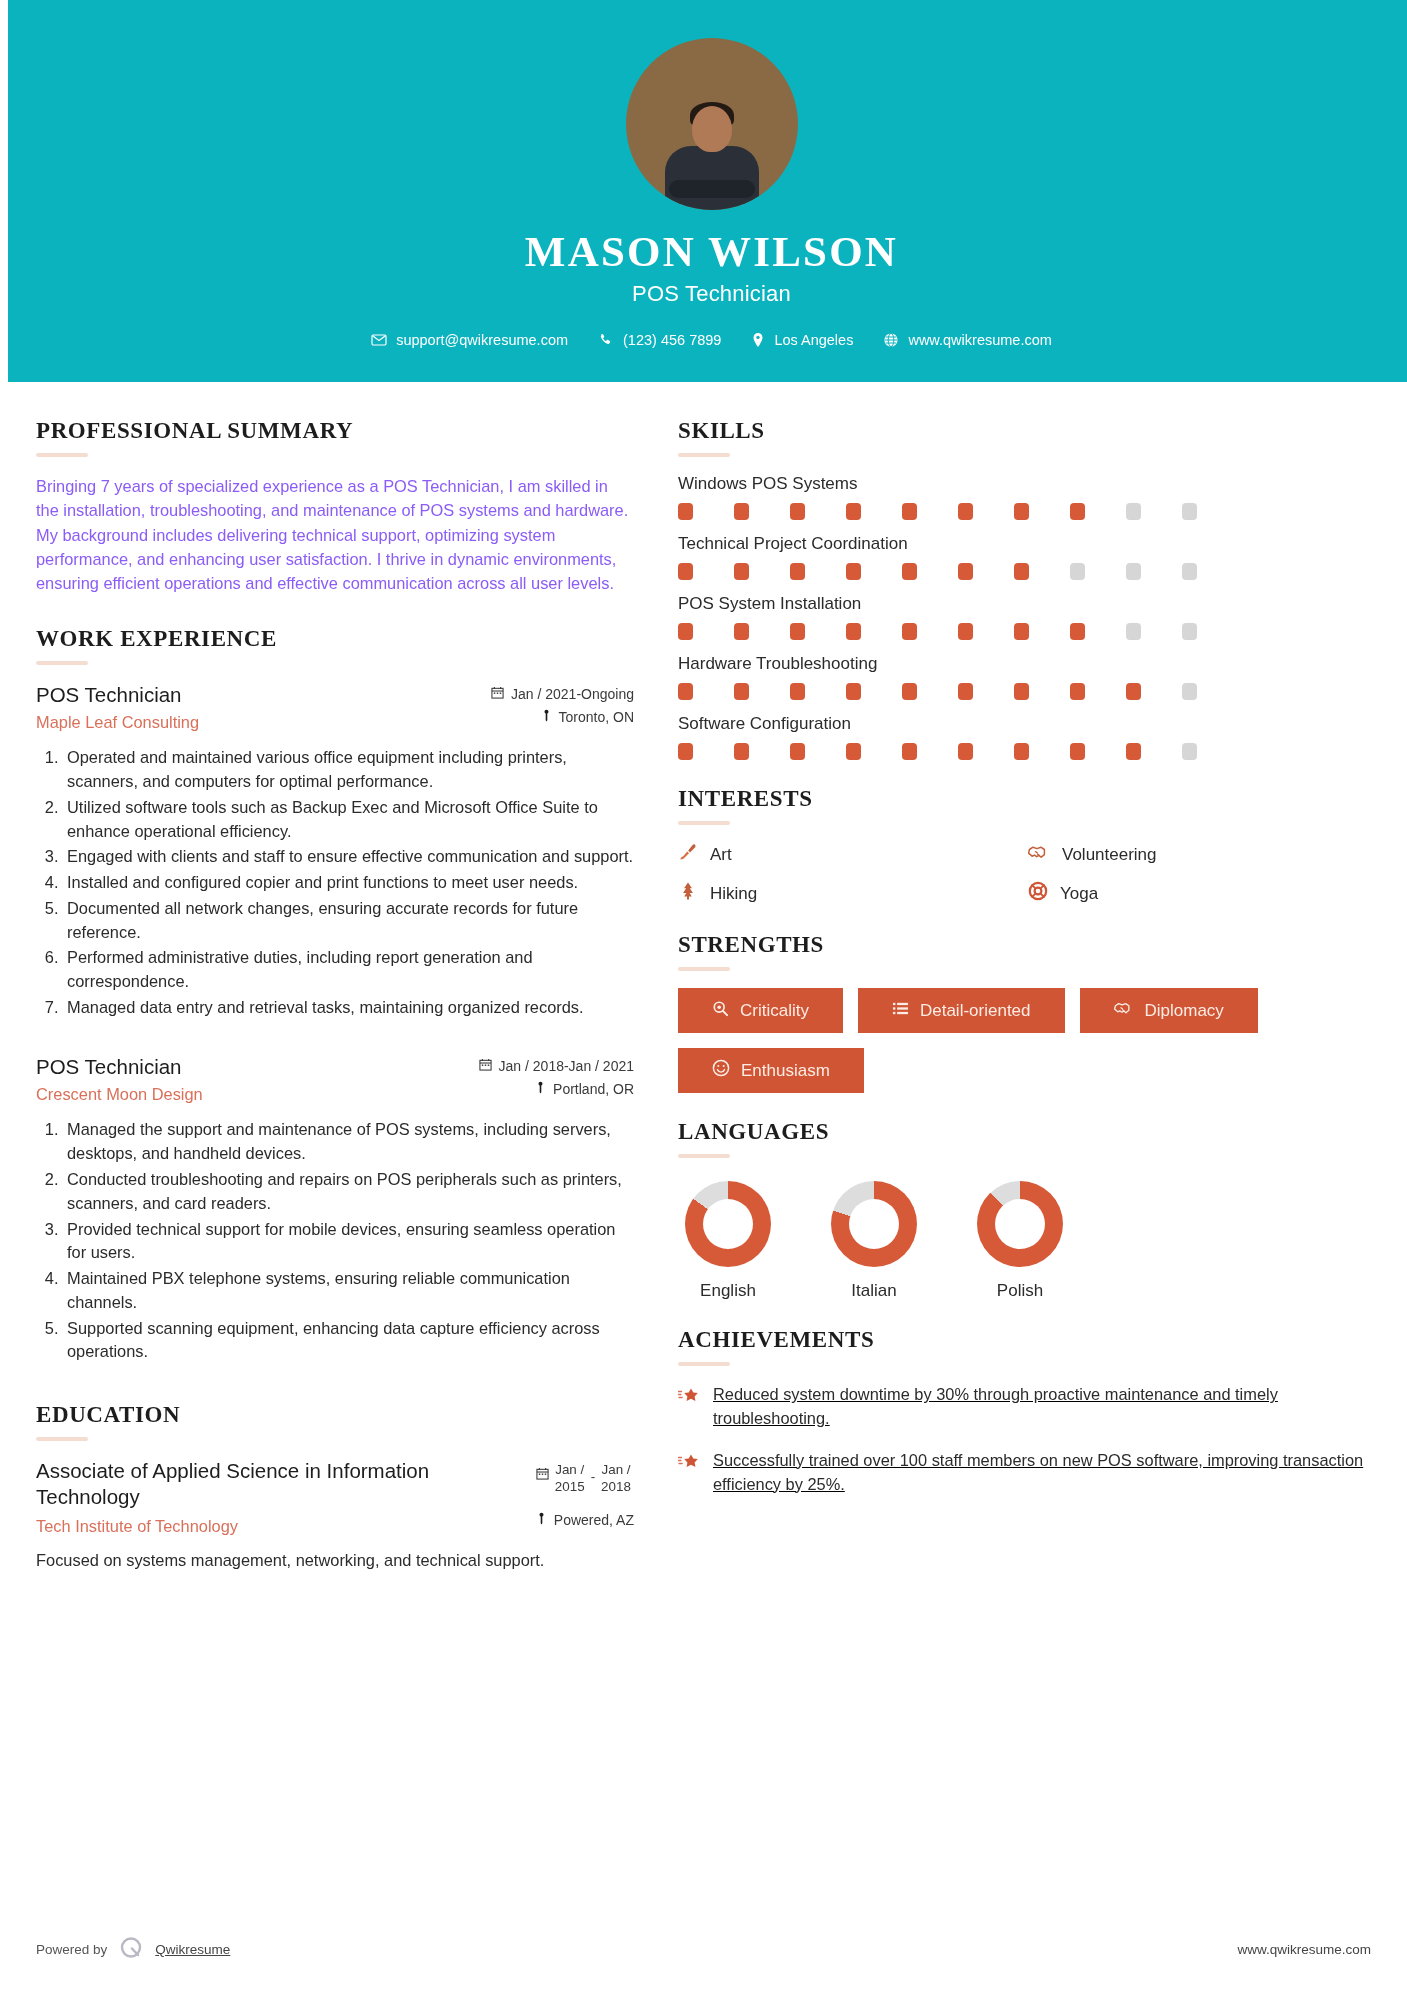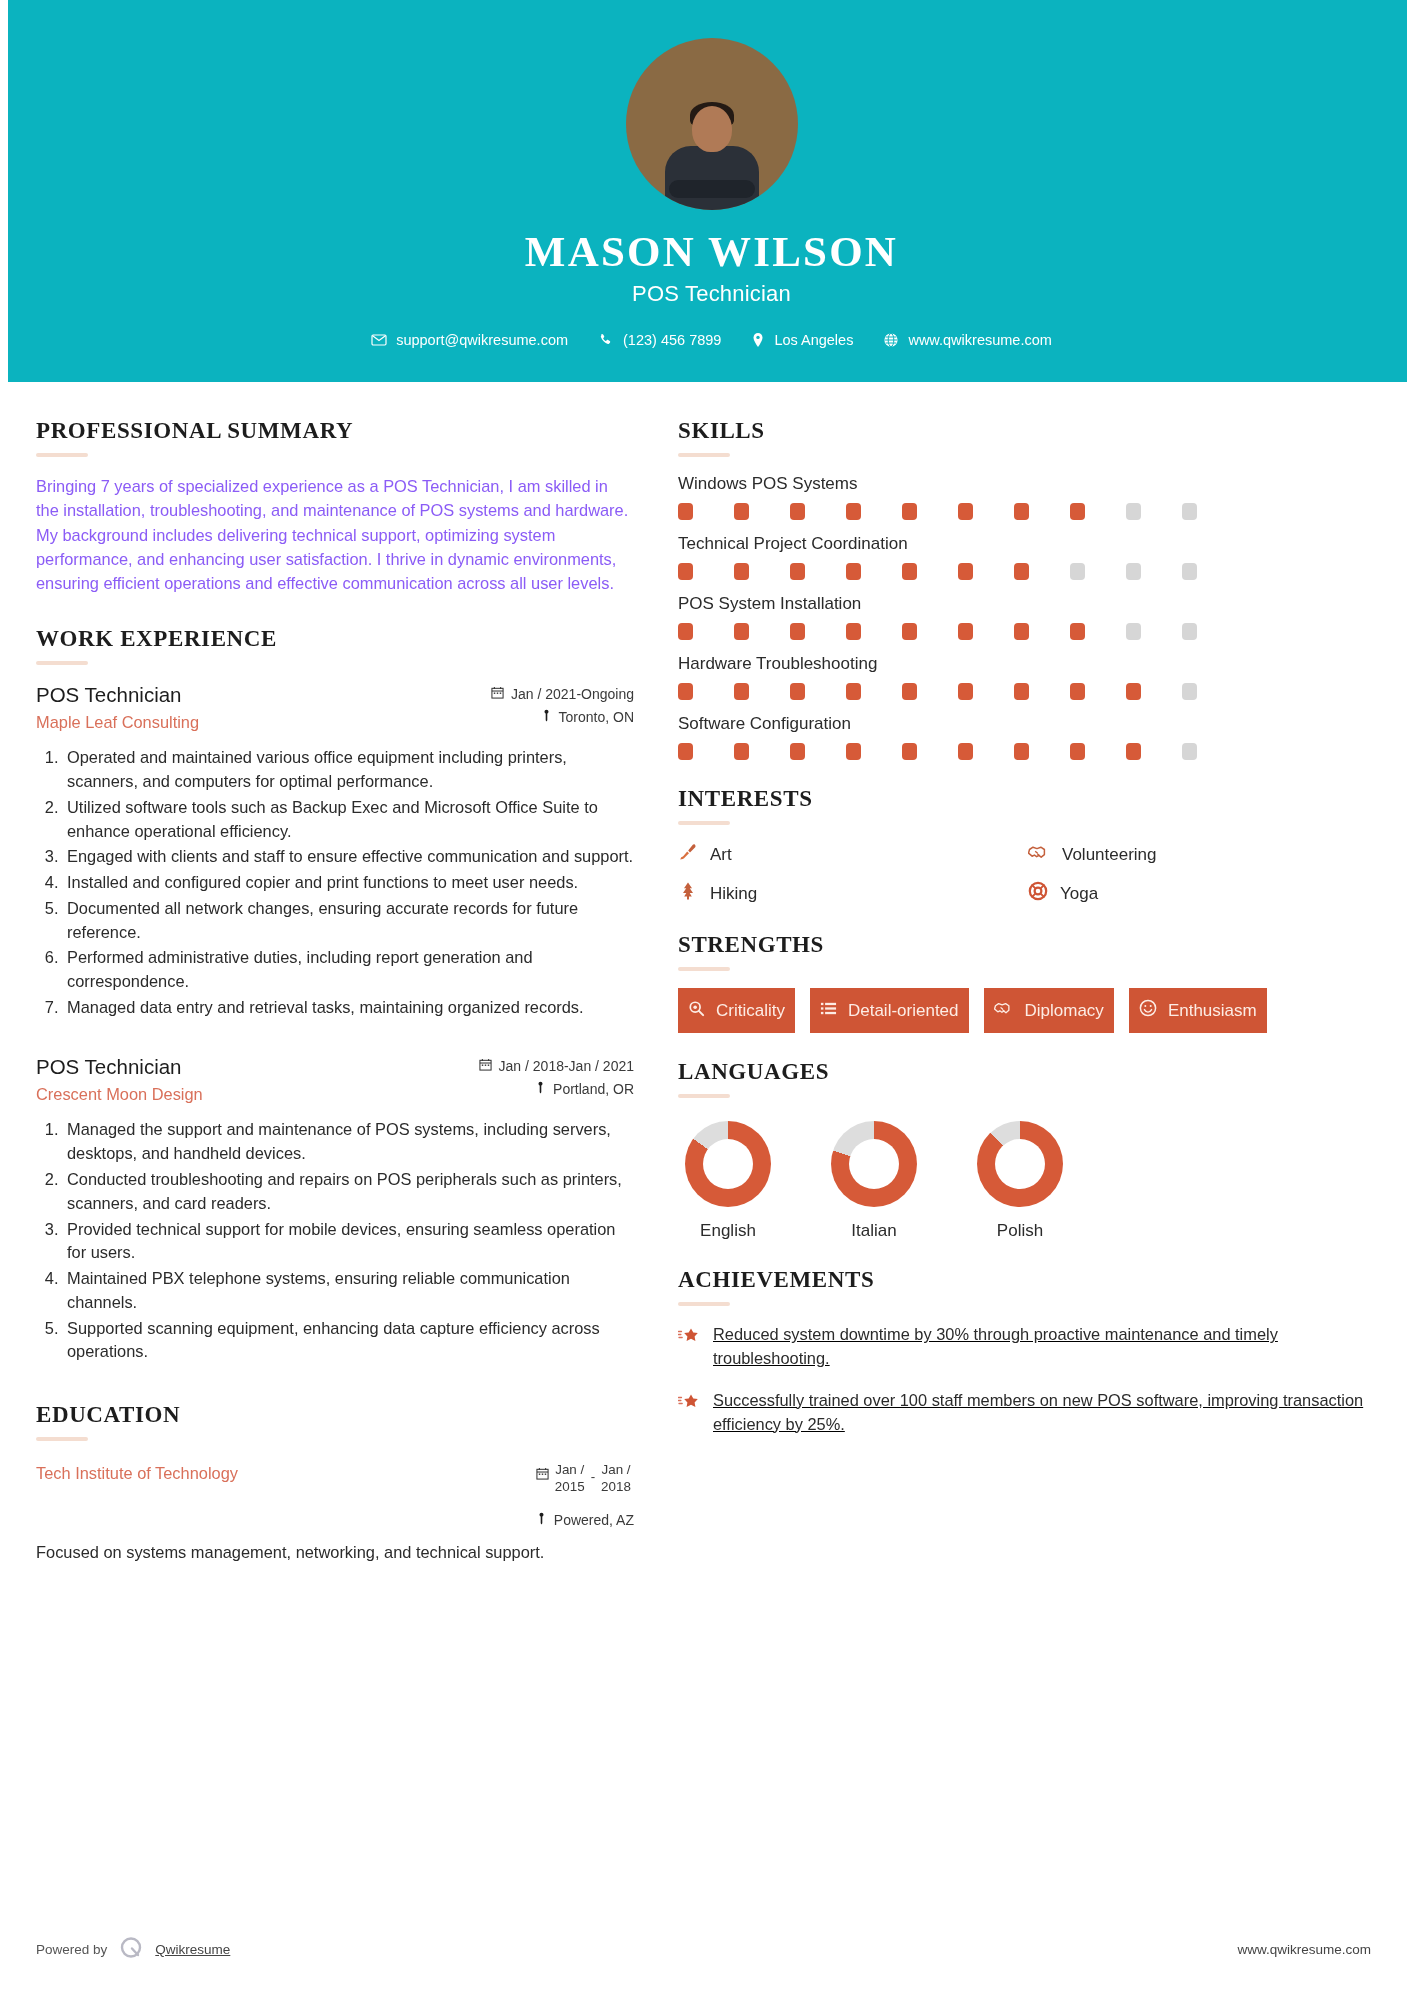--- a/index.html
+++ b/index.html
@@ -287,21 +287,21 @@
     font-size: 17px;
     color: #2b2b2b;
   }
 
   
   .chips { display: flex; flex-wrap: wrap; gap: 15px; }
   .chip {
     background: #cf5535;
     color: #fdece4;
     font-size: 17px;
-    padding: 11px 10px;
+    padding: 11px 34px;
     display: flex;
     align-items: center;
     gap: 11px;
     white-space: nowrap;
   }
 
   
   .langs {
     display: flex;
     gap: 46px;
@@ -516,20 +516,21 @@
             <li>Supported scanning equipment, enhancing data capture efficiency across operations.</li>
           </ol>
         </div>
       </div>
 
       <div style="margin-top:38px">
         <div class="sec-title">EDUCATION</div>
         <div class="sec-rule"></div>
         <div class="edu-head">
           <div>
+            <div class="edu-degree">Associate of Applied Science in Information Technology</div>
             <div class="edu-school">Tech Institute of Technology</div>
           </div>
           <div>
             <div class="edu-dates">
               <span style="padding-top:5px">
                 <svg width="13" height="13" viewBox="0 0 14 14">
                     <rect x="1" y="2.5" width="12" height="10.5" fill="none" stroke="#333" stroke-width="1.1"></rect>
                     <path d="M1 5.4h12" stroke="#333" stroke-width="1.1"></path>
                     <path d="M3.6 1v2.2M10.4 1v2.2" stroke="#333" stroke-width="1.1"></path>
                     <rect x="3" y="7" width="1.6" height="1.5" fill="#333"></rect>

